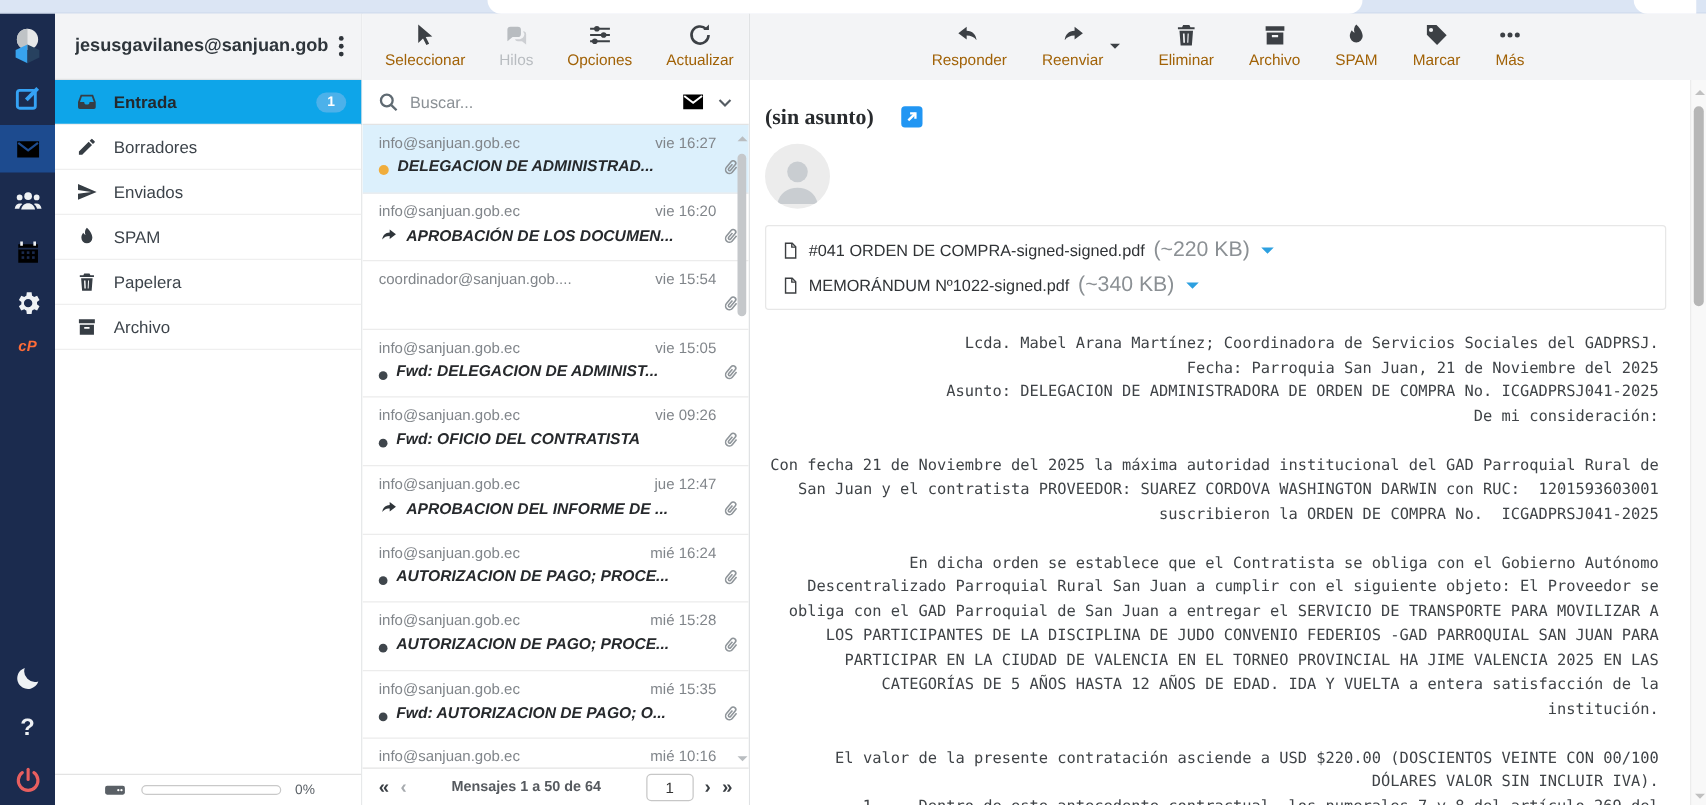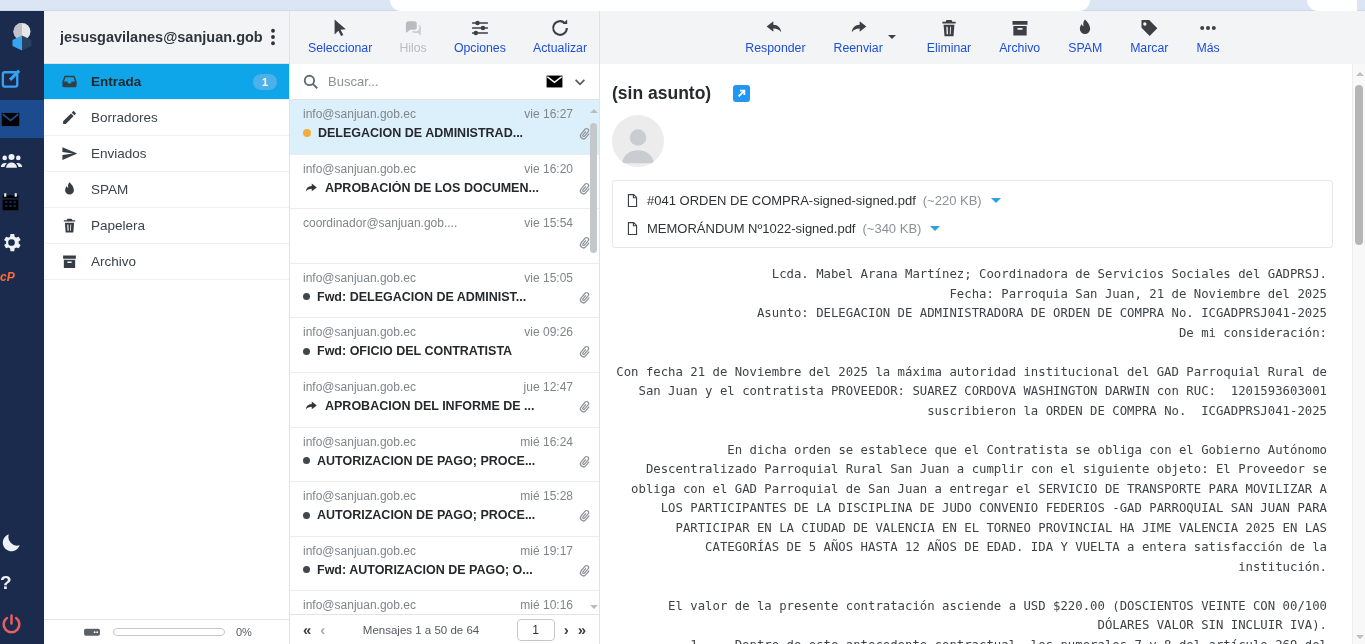--- a/index.html
+++ b/index.html
@@ -9,21 +9,21 @@
   
   .topstrip { position:absolute; top:0; left:0; width:1365px; height:11px; background:#dbe5f4; border-bottom:1px solid #ccd8ea; }
   .addrbar { position:absolute; top:0; left:390px; width:700px; height:11px; background:#fff; border-radius:0 0 11px 11px; }
   .addrbar2 { position:absolute; top:0; left:1307px; width:50px; height:11px; background:#fff; border-radius:0 0 0 11px; }
 
   .app { position:absolute; top:11px; left:0; width:1365px; height:633px; display:flex; }
 
   
   .rail { width:44px; flex:none; background:#1b2b4e; display:flex; flex-direction:column; align-items:center; }
   .rail-logo { margin-top:5px; width:34px; height:40px; display:flex; align-items:center; justify-content:center; }
-  .rail-btn { width:44px; height:38px; display:flex; align-items:center; justify-content:flex-start; color:#eef1f4; margin-top:3px; cursor:pointer; }
+  .rail-btn { width:44px; height:38px; display:flex; align-items:center; justify-content:center; color:#eef1f4; margin-top:3px; cursor:pointer; }
   .rail-btn.compose { color:#35a2f4; }
   .rail-btn.active { background:#1d4b8f; }
   .rail-btn.cp { color:#ff6c37; font-weight:bold; font-style:italic; font-size:12px; height:26px; }
   .rail-spacer { flex:1; }
   .rail-btn.help { font-size:19px; font-weight:bold; }
   .rail-btn.power { color:#e85f5f; margin-bottom:1px; }
   .rail .icon { width:21px; height:21px; }
   .rail .icon.big { width:23px; height:23px; }
 
   .icon { display:inline-flex; align-items:center; justify-content:center; flex:none; }
@@ -41,75 +41,75 @@
   .quota { margin-top:auto; height:25px; flex:none; border-top:1px solid #e3e3e3; display:flex; align-items:center; gap:11px; padding:0 14px 0 38px; }
   .quota .icon { width:20px; height:20px; color:#5a6066; }
   .quota-bar { width:112px; height:8px; border:1px solid #c9c9c9; border-radius:5px; background:#fff; }
   .quota-text { font-size:11px; color:#5a6066; }
 
   
   .list-col { width:310px; flex:none; border-right:1px solid #e0e2e4; display:flex; flex-direction:column; position:relative; background:#fff; }
   .list-toolbar { height:53px; flex:none; background:#f3f4f6; display:flex; align-items:flex-start; padding:7px 10px 0 16px; gap:4px; justify-content:space-between; }
   .tb-btn { display:flex; flex-direction:column; align-items:center; gap:3px; color:#3c4045; cursor:pointer; position:relative; padding:0 2px; }
   .tb-btn .icon { width:20px; height:20px; }
-  .tb-btn .tb-label { font-size:12.3px; color:#1d4ed8; white-space:nowrap; }
+  .tb-btn .tb-label { font-size:12.3px; color:#a16207; white-space:nowrap; }
   .tb-btn.disabled { color:#b8bcc0; }
   .tb-btn.disabled .tb-label { color:#b8bcc0; }
   .tb-caret { position:absolute; right:-11px; top:17px; width:0; height:0; border:4px solid transparent; border-top-color:#3c4045; }
   .search-row { height:36px; flex:none; border-bottom:1px solid #e3e3e3; display:flex; align-items:center; gap:9px; padding:0 12px 0 12px; background:#fff; }
   .search-row .icon.mag { width:17px; height:17px; color:#5f6a72; }
   .search-input { flex:1; border:none; outline:none; font-size:13px; color:#444; font-family:"Liberation Sans",sans-serif; min-width:0; }
   .search-input::placeholder { color:#8a9095; }
   .search-row .icon.env { width:19px; height:19px; color:#333a41; cursor:pointer; }
   .search-row .icon.chev { width:14px; height:14px; color:#555c63; cursor:pointer; }
   .msg-list { flex:1; overflow:hidden; }
   .msg-row { height:54.6px; padding:7px 26px 0 13px; border-bottom:1px solid #ececec; position:relative; cursor:pointer; }
   .msg-row.selected { background:#dcf0fc; }
   .msg-line1 { display:flex; justify-content:space-between; font-size:12px; color:#80858a; }
-  .msg-line2 { margin-top:5px; display:flex; align-items:center; gap:7px; }
+  .msg-line2 { margin-top:5px; display:flex; align-items:flex-end; gap:7px;font-style:italic; }
   .dot { width:8px; height:8px; border-radius:50%; flex:none; }
   .dot.flag { background:#f0ad3c; }
   .dot.dark { background:#3f464c; width:7px; height:7px; }
   .msg-marker { width:15px; height:15px; color:#2f353a; }
   .msg-subject { font-size:12.5px; font-weight:bold; color:#26292c; white-space:nowrap; overflow:hidden; text-overflow:ellipsis; }
   .msg-clip { position:absolute; right:6px; top:26px; width:16px; height:16px; color:#8f959a; }
   .list-footer { height:30px; flex:none; border-top:1px solid #e3e3e3; background:#fff; display:flex; align-items:center; padding:0 13px; gap:9px; position:relative; z-index:2; }
   .pg-arrow { font-size:15px; font-weight:bold; color:#3a3f44; cursor:pointer; line-height:1; }
   .pg-arrow.dim { color:#a7abaf; }
-  .pg-range { flex:1; text-align:center; font-size:11.5px; font-weight:normal; color:#55595e; }
+  .pg-range { flex:1; text-align:center; font-size:11.5px; font-weight:bold; color:#55595e; }
   .pg-box { width:38px; height:22px; border:1px solid #c7c7c7; border-radius:4px; text-align:center; font-size:12px; color:#333; outline:none; }
   .list-scroll { position:absolute; right:1px; top:90px; bottom:31px; width:10px; z-index:1; }
   .list-scroll .up, .list-scroll .down { position:absolute; left:2px; width:0; height:0; border:4px solid transparent; }
   .list-scroll .up { top:8px; border-bottom-color:#b9bdc0; border-top:none; }
   .list-scroll .down { bottom:4px; border-top-color:#b9bdc0; border-bottom:none; }
   .list-thumb { position:absolute; top:22px; left:2px; width:7px; height:130px; background:#c5c8cb; border-radius:4px; }
 
   
   .content-col { flex:1; display:flex; flex-direction:column; position:relative; background:#fff;text-align:right; }
   .mail-toolbar { height:53px; flex:none; background:#f3f4f6; display:flex; justify-content:center; gap:24px; padding-top:7px; }
   .mail-toolbar .tb-btn.gap-left { margin-left:16px; }
   .mail-view { flex:1; overflow:hidden; padding:19px 30px 0 12px; position:relative; }
-  .subject-row { display:flex; align-items:center; gap:22px; }
+  .subject-row { display:flex; align-items:center; gap:22px;font-family:Liberation Serif, serif; }
   .subject { font-size:17.5px; font-weight:bold; color:#282b2e; }
   .ext-icon { width:17px; height:17px; background:#2196f3; border-radius:3px; color:#fff; cursor:pointer; }
   .ext-icon svg { width:100%; height:100%; }
   .sender-row { margin-top:11px; display:flex; gap:16px; }
   .avatar { width:52px; height:52px; border-radius:50%; background:#ececec; overflow:hidden; display:flex; align-items:flex-end; justify-content:center; flex:none; }
   .avatar svg { width:46px; height:46px; }
   .sender-meta { padding-top:4px; }
   .sender-name { font-size:13.5px; color:#3a3f44; }
   .hdr-links { margin-top:11px; display:flex; gap:18px; align-items:center; }
   .hdr-link { display:flex; align-items:center; gap:6px; color:#0b7ec8; font-size:12.5px; cursor:pointer; }
   .hdr-link .icon { width:16px; height:16px; color:#1d9ae0; }
   .info-badge { width:15px; height:15px; border-radius:50%; background:#2196f3; color:#fff; font-size:10.5px; font-weight:bold; display:flex; align-items:center; justify-content:center; font-family:"Liberation Serif",serif; }
   .attach-box { margin-top:13px; margin-right:2px; border:1px solid #e7e7e7; border-radius:3px; padding:5px 12px; background:#fff; }
   .attach-row { display:flex; align-items:center; gap:7px; height:28px; cursor:pointer; }
   .attach-row .icon.doc { width:15px; height:15px; color:#3c3f42; }
   .att-name { font-size:13px; color:#303336; }
-  .att-size { font-size:13px; color:#8b9094; }
+  .att-size { font-size:17px; color:#8b9094; }
   .att-caret { width:0; height:0; border:5px solid transparent; border-top-color:#2da0e0; margin-top:5px; margin-left:2px; }
   .mail-body { margin-top:17px; font-family:"DejaVu Sans Mono","Liberation Mono",monospace; font-size:12.3px; line-height:19.5px; color:#3f4347; padding-right:8px; }
   .mail-body p { white-space:pre-wrap; margin:0 0 19.5px 0; word-wrap:break-word; }
 
   .v-scroll { position:absolute; right:0; top:53px; bottom:0; width:13px; background:#f8f8f8; border-left:1px solid #ececec; z-index:3; }
   .v-scroll .up, .v-scroll .down { position:absolute; left:3px; width:0; height:0; border:4px solid transparent; }
   .v-scroll .up { top:8px; border-bottom-color:#c0c0c0; border-top:none; }
   .v-scroll .down { bottom:5px; border-top-color:#c0c0c0; border-bottom:none; }
   .v-thumb { position:absolute; top:21px; left:2px; width:8px; height:160px; background:#b6b6b6; border-radius:5px; }
 </style>
@@ -480,21 +480,21 @@
             <svg viewBox="0 0 24 24" fill="none" stroke="currentColor" stroke-width="1.9">
               <g transform="rotate(40 12 12)">
                 <path d="M16.5 7.5v8a4.5 4.5 0 0 1-9 0v-9a3 3 0 0 1 6 0v8.5a1.5 1.5 0 0 1-3 0v-7"></path>
               </g>
             </svg>
           </span>
         </div>
         <div class="msg-row">
           <div class="msg-line1">
             <span class="msg-sender">info@sanjuan.gob.ec</span>
-            <span class="msg-date">mié 19:17</span>
+            <span class="msg-date">mié 15:35</span>
           </div>
           <div class="msg-line2">
             <span class="dot dark"></span>
             <span class="msg-subject">Fwd: AUTORIZACION DE PAGO; O...</span>
           </div>
           <span class="icon msg-clip">
             <svg viewBox="0 0 24 24" fill="none" stroke="currentColor" stroke-width="1.9">
               <g transform="rotate(40 12 12)">
                 <path d="M16.5 7.5v8a4.5 4.5 0 0 1-9 0v-9a3 3 0 0 1 6 0v8.5a1.5 1.5 0 0 1-3 0v-7"></path>
               </g>

